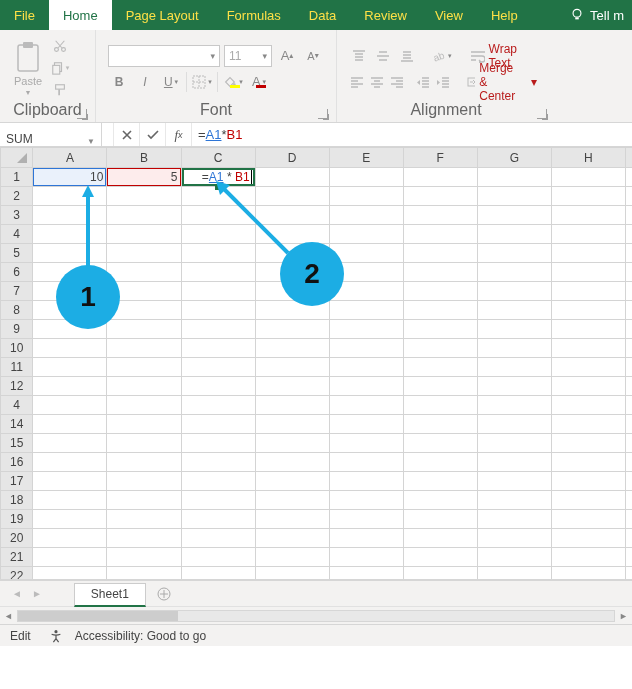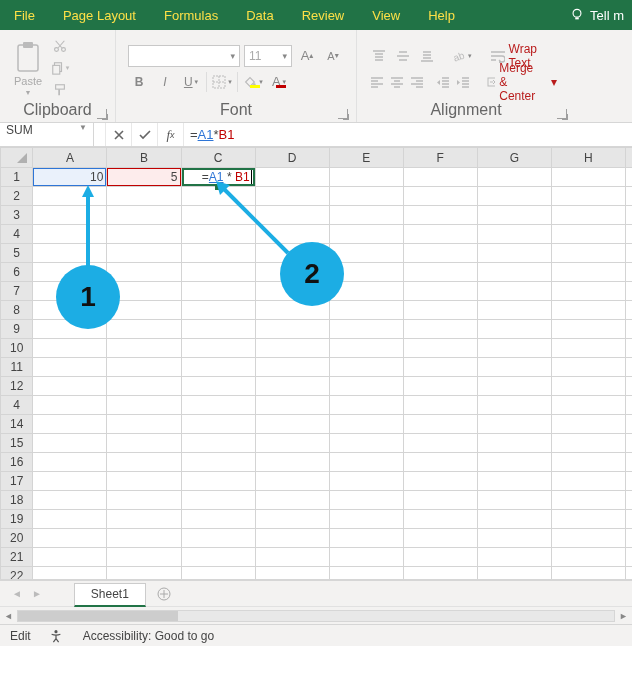--- a/index.html
+++ b/index.html
@@ -37,21 +37,21 @@
 .sq-btn .chev { font-size: 7px; margin-left: 2px; color: #888; }
 .paintbar { position: absolute; bottom: 4px; right: 3px; width: 10px; height: 3px; }
 
 
 .align-body { padding: 4px 8px 0 8px; display: flex; flex-direction: column; gap: 4px; width: 210px; }
 .align-row { display: flex; gap: 4px; align-items: center; }
 .wrap-btn, .merge-btn { display: flex; align-items: center; gap: 4px; height: 22px; padding: 0 6px; color: #b91c1c; font-size: 12px; }
 
 
 .fbar { height: 24px; border-bottom: 1px solid #d6d6d6; display: flex; align-items: stretch; background: #fff; }
-.namebox { width: 94px; border-right: 1px solid #d6d6d6; display: flex; align-items: flex-start; padding: 0 6px; font-size: 12px; }
+.namebox { width: 102px; border-right: 1px solid #d6d6d6; display: flex; align-items: flex-end; padding: 0 6px; font-size: 12px; }
 .namebox .chev { margin-left: auto; font-size: 8px; color: #888; }
 .fx-btn { width: 26px; border-right: 1px solid #e8e8e8; display: flex; align-items: center; justify-content: center; }
 .fx-btn.fxlbl { font-style: italic; font-family: Georgia, serif; font-size: 13px; color: #555; }
 .fbar-input { flex: 1; display: flex; align-items: center; padding: 0 6px; font-size: 13px; }
 
 
 .grid-wrap { position: relative; height: 433px; overflow: hidden; border-bottom: 1px solid #d6d6d6; }
 table.grid { border-collapse: collapse; width: 700px; table-layout: fixed; }
 table.grid th, table.grid td { border: 1px solid #d4d4d4; font-size: 12px; font-weight: normal; }
 table.grid th.colh { background: #e6e6e6; height: 20px; text-align: center; color: #444; }
@@ -82,47 +82,48 @@
 .sheet-tab { background: #fff; border: 1px solid #ccc; border-bottom: 2px solid #217346; height: 24px; padding: 0 16px; display: flex; align-items: center; font-size: 12px; margin-top: 2px; }
 .add-sheet { width: 24px; height: 24px; display: flex; align-items: center; justify-content: center; color: #888; margin-left: 6px; }
 
 
 .hscroll { height: 18px; background: #f3f2f1; border-top: 1px solid #e1e1e1; display: flex; align-items: center; padding: 0 4px; gap: 4px; }
 .hscroll .track { flex: 1; height: 12px; background: #e8e8e8; border: 1px solid #d6d6d6; position: relative; }
 .hscroll .thumb { position: absolute; left: 0; top: 0; bottom: 0; width: 160px; background: #cdcdcd; }
 
 
 .status { height: 22px; background: #f3f2f1; border-top: 1px solid #d6d6d6; display: flex; align-items: center; padding: 0 10px; gap: 18px; font-size: 12px; color: #444; }
-.acc { display: flex; align-items: flex-end; gap: 20px; }
+.acc { display: flex; align-items: flex-end; gap: 12px; }
 
 svg { display: block; }
 </style>
 </head>
 <body>
 
 <div class="tabs">
   <div class="tab">File</div>
+  <div class="tab active">Home</div>
   <div class="tab">Page Layout</div>
   <div class="tab">Formulas</div>
   <div class="tab">Data</div>
   <div class="tab">Review</div>
   <div class="tab">View</div>
   <div class="tab">Help</div>
   <div class="tellme">
     <svg class="bulb" viewBox="0 0 16 16">
         <circle cx="8" cy="6" r="4.5" fill="none" stroke="#fff" stroke-width="1.3"></circle>
         <path d="M6 11 h4 v2 h-4 z" fill="#fff"></path>
       </svg>
     <span>Tell m</span>
   </div>
 </div>
 
 <div class="ribbon">
 
-  <div class="rgroup" style="width:116px">
+  <div class="rgroup" style="width:96px">
     <div class="rgroup-body clip-col">
       <div class="paste-big disabled">
         <svg width="28" height="32" viewBox="0 0 28 32">
             <rect x="4" y="4" width="20" height="26" rx="2" fill="none" stroke="#bbb" stroke-width="1.5"></rect>
             <rect x="9" y="1" width="10" height="6" rx="1" fill="#bbb"></rect>
           </svg>
         <span>Paste</span>
         <span style="font-size:7px;color:#aaa">▼</span>
       </div>
       <div class="mini-col">

